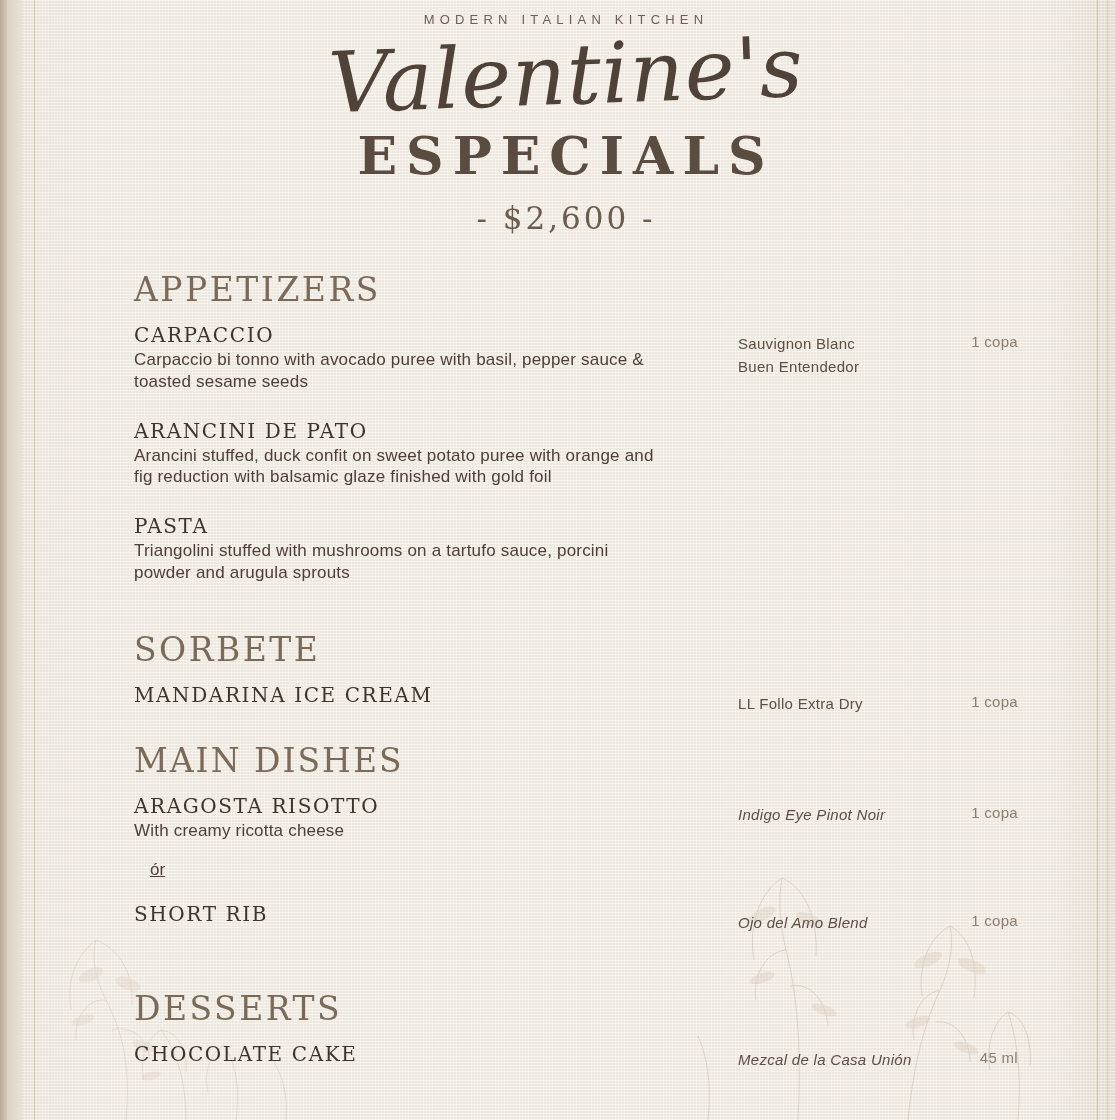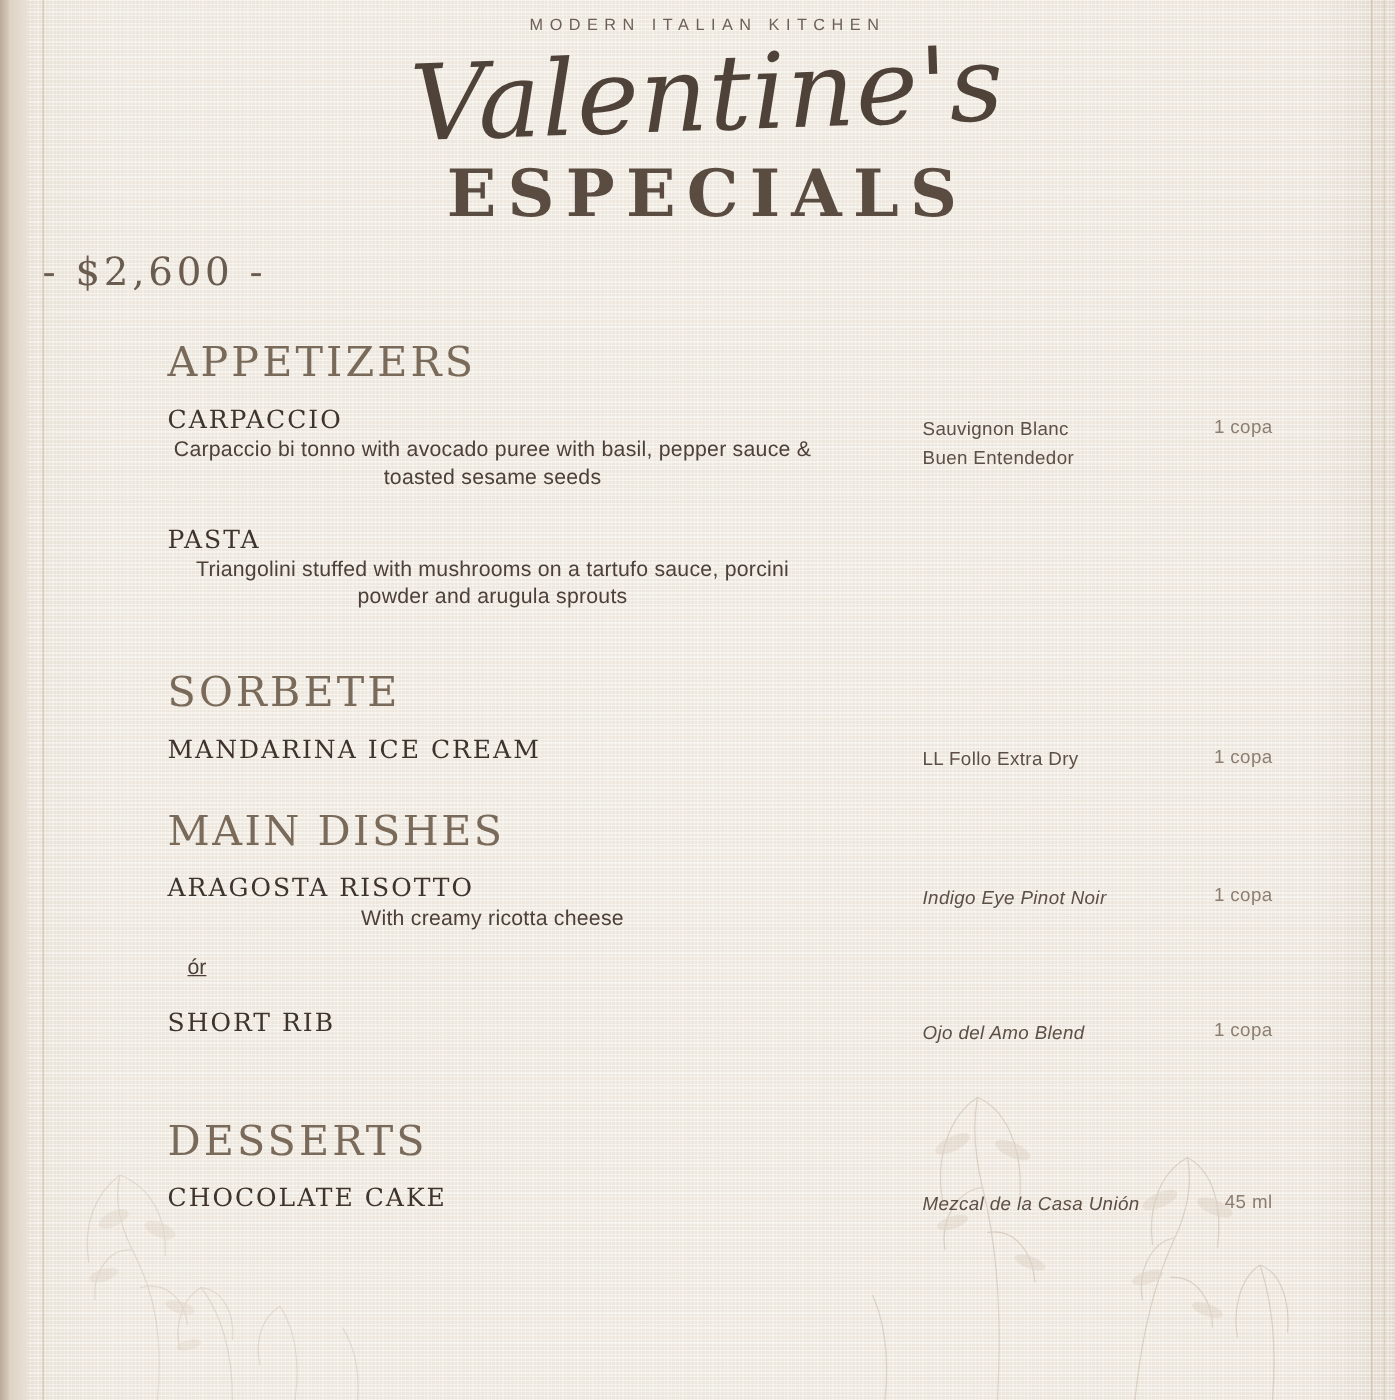--- a/index.html
+++ b/index.html
@@ -104,21 +104,21 @@
   .title2 {
     text-align: center;
     margin-top: 8px;
     font-family: "DejaVu Serif", serif;
     font-size: 52px;
     letter-spacing: 9px;
     color: #5a4c41;
     font-weight: 700;
   }
   .price {
-    text-align: left;
+    text-align: center;
     margin-top: 14px;
     font-family: "DejaVu Serif", serif;
     font-size: 31px;
     letter-spacing: 3px;
     color: #6b5c50;
   }
 
   .menu {
     margin-top: 34px;
     padding-left: 100px;
@@ -149,21 +149,20 @@
     color: #3e342c;
     font-weight: 400;
     margin-bottom: 2px;
   }
   .item-desc {
     font-size: 17px;
     line-height: 1.28;
     color: #4c4038;
     letter-spacing: .2px;
     max-width: 520px;
-    text-align: center;
   }
   .pairing {
     flex: 1;
     display: flex;
     justify-content: space-between;
     align-items: flex-start;
     padding-top: 9px;
     padding-left: 4px;
   }
   .pairing-name {
@@ -273,20 +272,32 @@
           </div>
           <div class="pairing">
             <div>
               <div class="pairing-name">Sauvignon Blanc</div>
               <div class="pairing-name">Buen Entendedor</div>
             </div>
             <div class="pairing-qty">1 copa</div>
           </div>
         </div>
 
+        <div class="item">
+          <div class="item-left">
+            <div class="item-name">ARANCINI DE PATO</div>
+            <div class="item-desc">Arancini stuffed, duck confit on sweet potato puree with orange and fig reduction with balsamic glaze finished with gold foil</div>
+          </div>
+          <div class="pairing">
+            <div>
+              <div class="pairing-name"></div>
+            </div>
+            <div class="pairing-qty"></div>
+          </div>
+        </div>
 
         <div class="item">
           <div class="item-left">
             <div class="item-name">PASTA</div>
             <div class="item-desc">Triangolini stuffed with mushrooms on a tartufo sauce, porcini powder and arugula sprouts</div>
           </div>
           <div class="pairing">
             <div>
               <div class="pairing-name"></div>
             </div>

